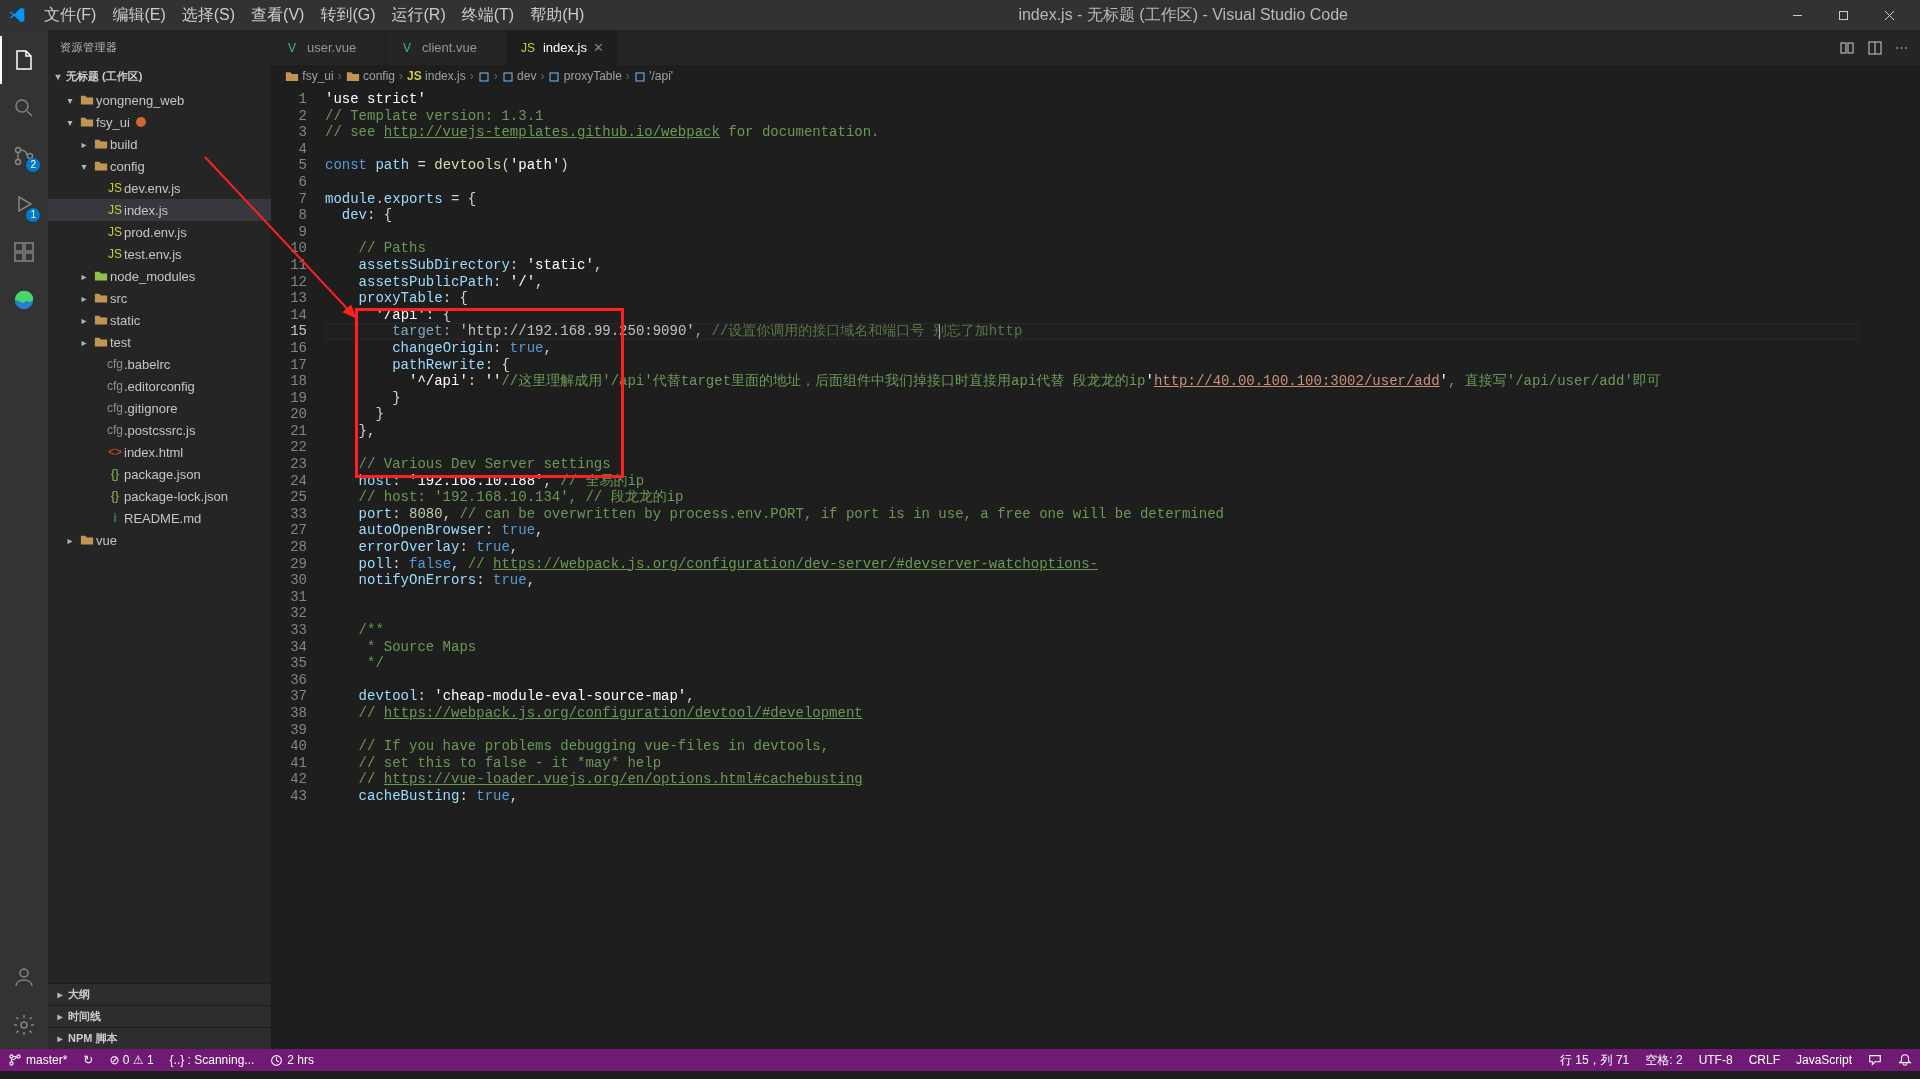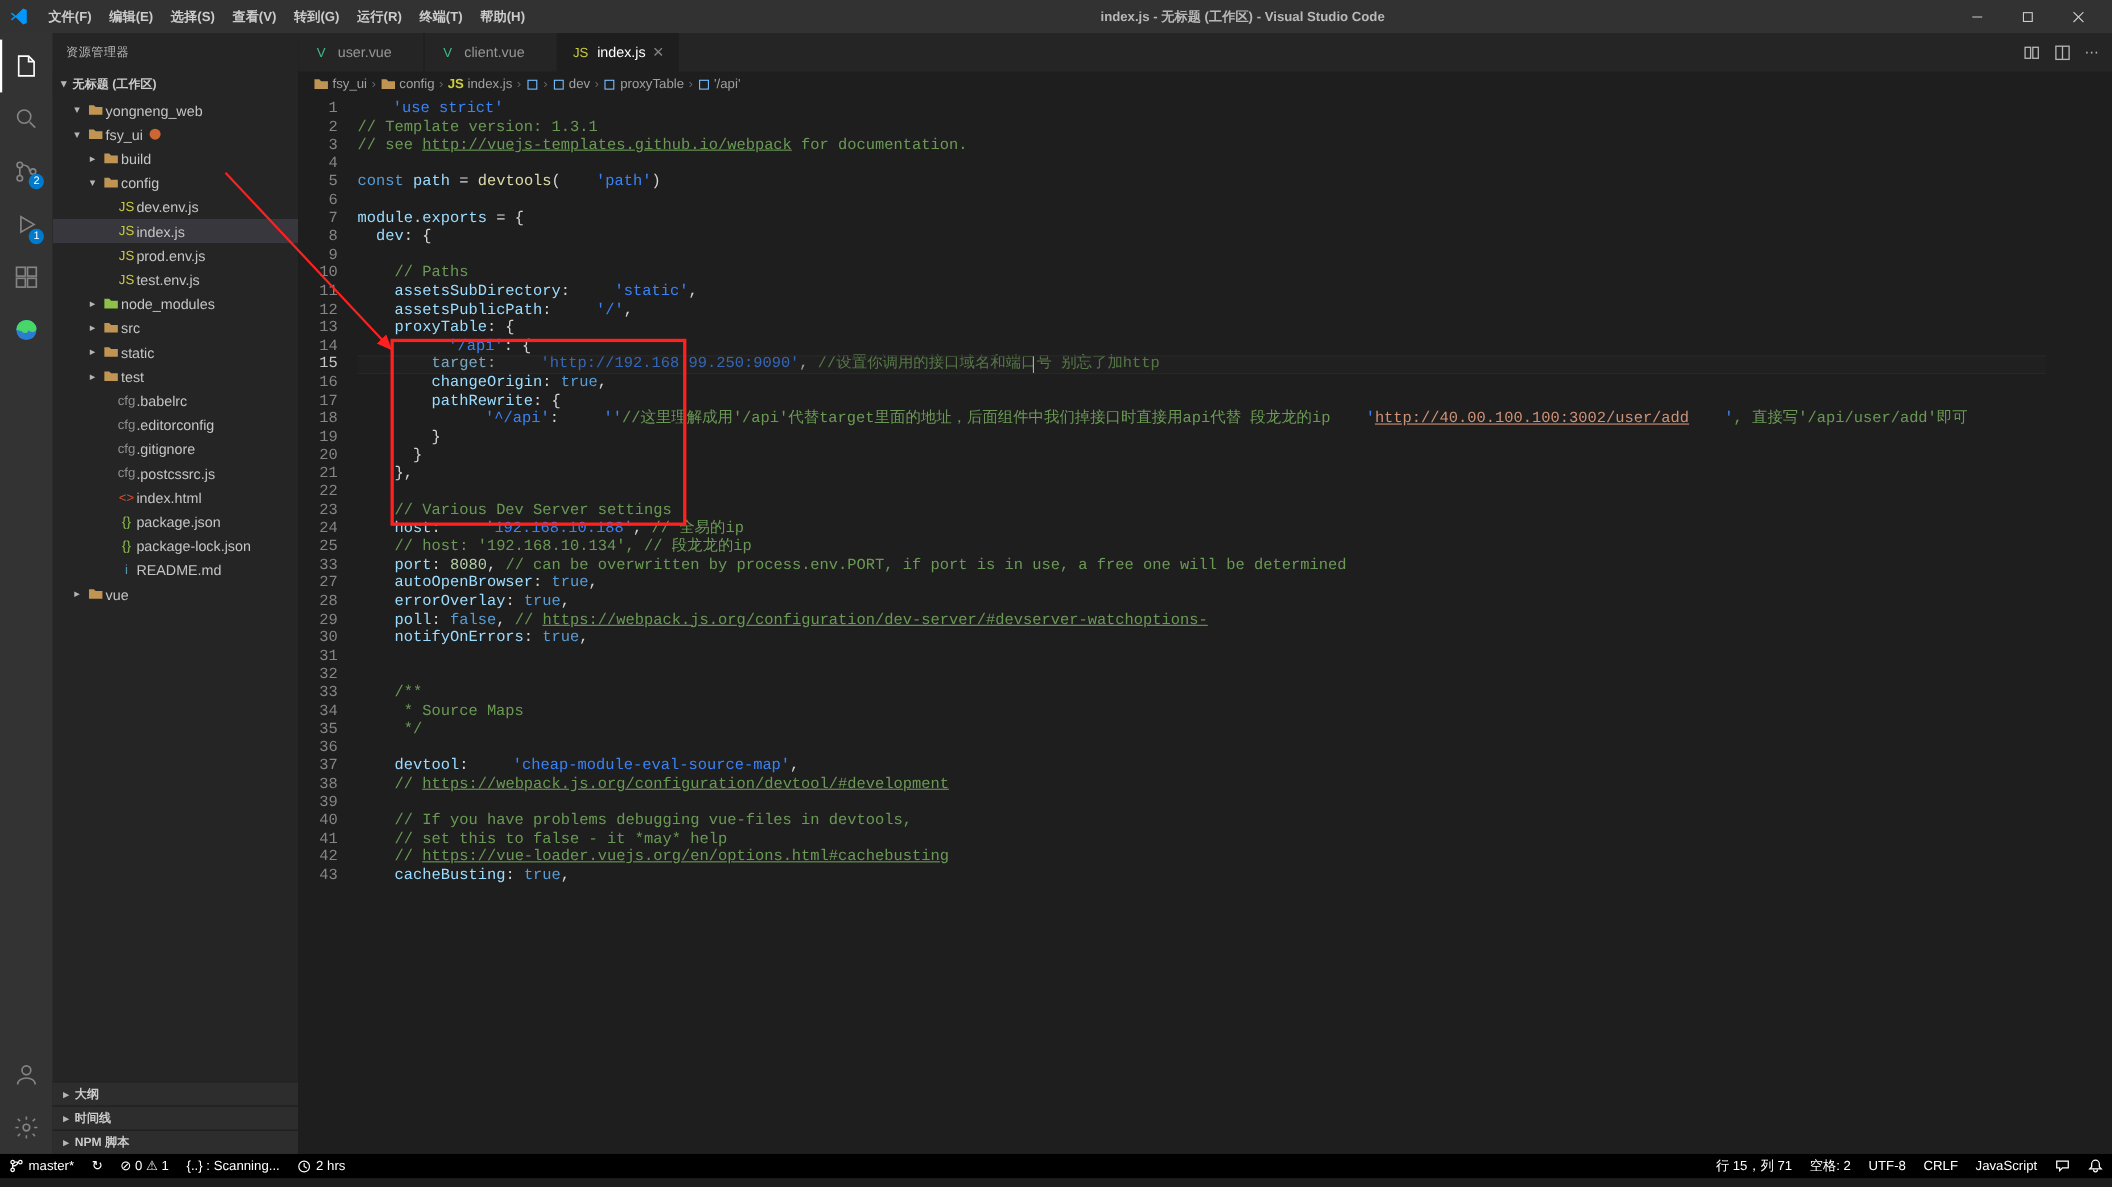--- a/index.html
+++ b/index.html
@@ -1,17 +1,17 @@
 <!DOCTYPE html>
 <html><head>
 <meta charset="utf-8">
 <style>
 * { margin:0; padding:0; box-sizing:border-box; }
 body { font-family:"Segoe UI",Tahoma,sans-serif; font-size:13px; background:#1e1e1e; color:#cccccc; overflow:hidden; width:1920px; height:1079px; position:relative; }
-.menubar { height:30px; background:#323233; display:flex; align-items:center; padding:0 8px; color:#ccc; font-size:12px;font-weight:bold; }
+.menubar { height:30px; background:#323233; display:flex; align-items:center; padding:0 8px; color:#ccc; font-size:16px; }
 .menubar .logo { width:18px; height:18px; margin-right:10px; display:flex; align-items:center; justify-content:center; }
 .menubar .item { padding:0 8px; cursor:pointer; }
 .menubar .title { flex:1; text-align:center; color:#b8b8b8; }
 .menubar .winctrl { display:flex; gap:0; }
 .menubar .winctrl .btn { width:46px; height:30px; display:flex; align-items:center; justify-content:center; cursor:pointer; }
 .main { display:flex; height:1019px; }
 .activitybar { width:48px; background:#333333; display:flex; flex-direction:column; align-items:center; padding-top:6px; }
 .activitybar .act { width:48px; height:48px; display:flex; align-items:center; justify-content:center; color:#848484; cursor:pointer; position:relative; }
 .activitybar .act.active { color:#fff; }
 .activitybar .act.active::before { content:""; position:absolute; left:0; top:0; bottom:0; width:2px; background:#fff; }
@@ -44,34 +44,34 @@
 .breadcrumb { height:22px; display:flex; align-items:center; padding:0 14px; gap:4px; font-size:12px; color:#a0a0a0; }
 .breadcrumb svg { vertical-align:middle; }
 .bc-sep { color:#666; }
 .code { flex:1; display:flex; font-family:Consolas,"Courier New",monospace; font-size:14px; line-height:16.6px; position:relative; }
 .gutter { width:54px; text-align:right; padding:4px 18px 0 0; color:#858585; user-select:none; }
 .gutter div { height:16.6px; }
 .gutter .cur { color:#c6c6c6; }
 .lines { flex:1; padding-top:4px; position:relative; }
 .lines .ln { height:16.6px; white-space:pre; }
 .tok-kw { color:#569cd6; }
-.tok-str { color:#3b82f6;margin-left:32px; }
+.tok-str { color:#ffffff; }
 .tok-cm { color:#6a9955; }
 .tok-prop { color:#9cdcfe;text-align:center; }
 .tok-num { color:#b5cea8; }
 .tok-fn { color:#dcdcaa; }
 .tok-pn { color:#d4d4d4; }
 .tok-bool { color:#569cd6; }
 .tok-link { color:#6a9955; text-decoration:underline; }
 .tok-link2 { color:#ce9178; text-decoration:underline; }
 .highlight-box { position:absolute; border:3px solid #ff2020; pointer-events:none; }
 .cursor-line { position:absolute; left:0; right:0; height:16.6px; border-top:1px solid #282828; border-bottom:1px solid #282828; background:rgba(40,40,40,0.3); pointer-events:none; }
 .red-arrow { position:absolute; pointer-events:none; }
 .minimap { width:60px; background:#1e1e1e; border-left:0; }
-.statusbar { height:22px; background:#000000; display:flex; align-items:center; color:#fff; font-size:12px; padding:0 0 0 0; }
+.statusbar { height:22px; background:#701a75; display:flex; align-items:center; color:#fff; font-size:12px; padding:0 0 0 0; }
 .statusbar .seg { padding:0 8px; display:flex; align-items:center; gap:4px; cursor:pointer; height:22px; }
 .statusbar .flex { flex:1; }
 svg { display:block; }
 </style>
 </head>
 <body>
 
 <div class="menubar">
   <span class="logo">
     <svg width="16" height="16" viewBox="0 0 24 24">

